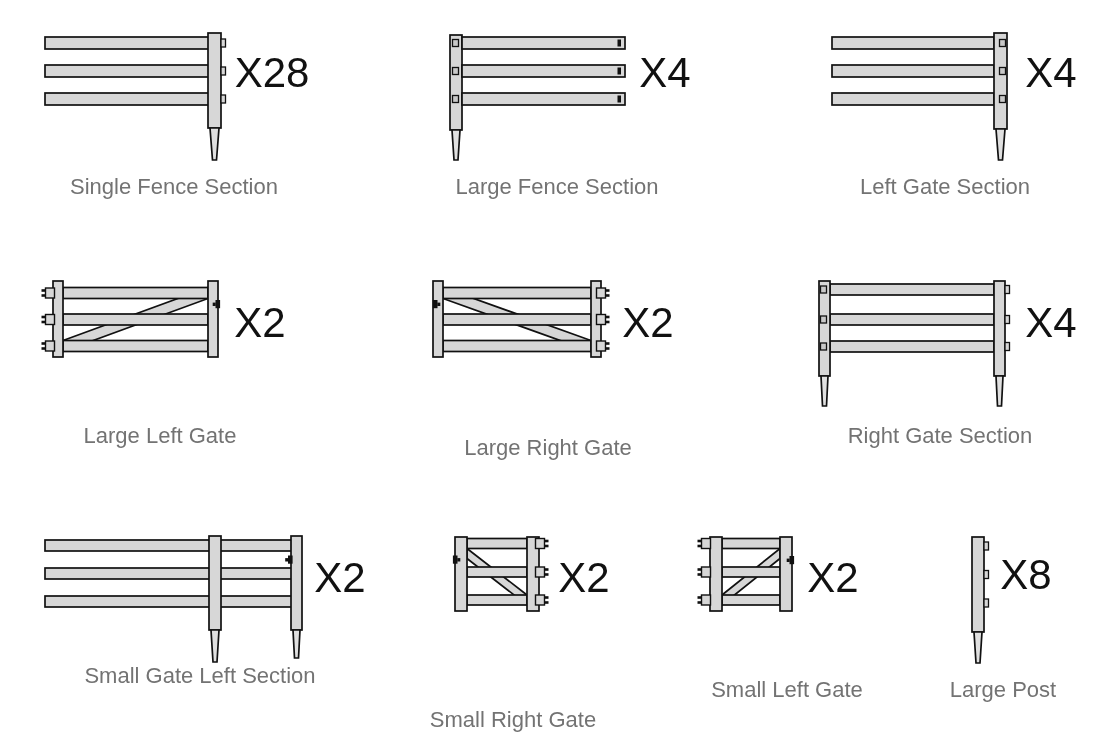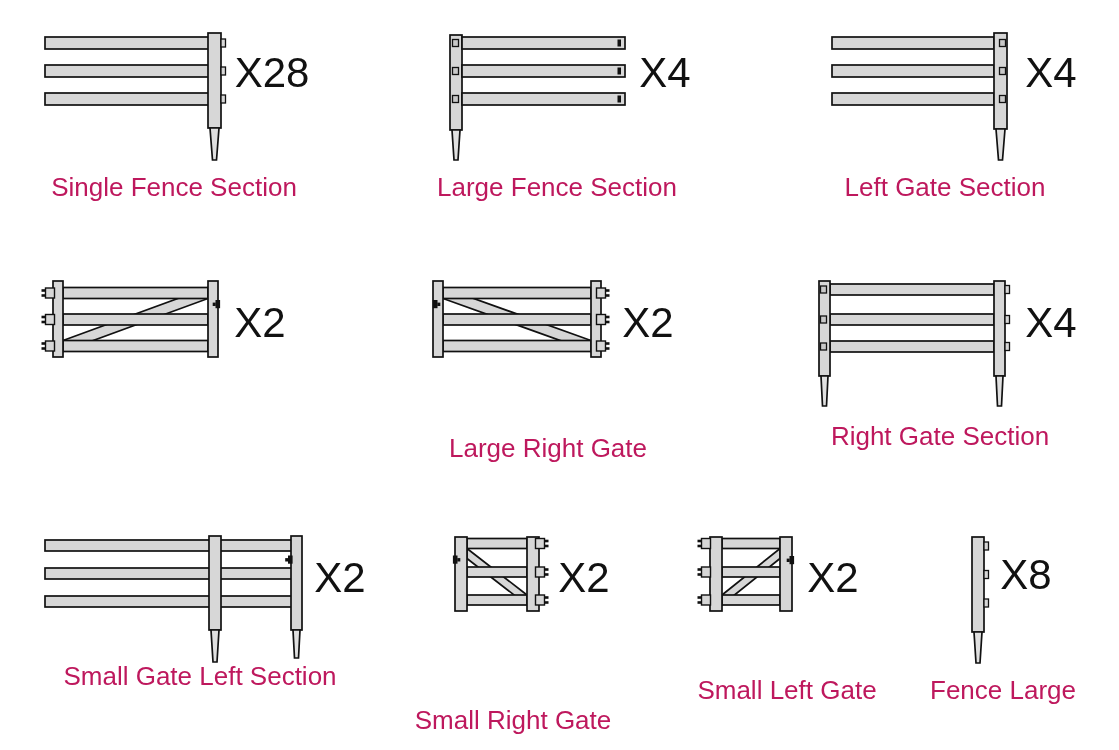--- a/index.html
+++ b/index.html
@@ -7,21 +7,21 @@
     position:relative;width:1119px;height:750px;background:#ffffff;
     font-family:"Liberation Sans","DejaVu Sans",sans-serif;overflow:hidden;
   }
   .sheet svg{position:absolute;left:0;top:0;}
   .qty{
     position:absolute;transform:translate(-50%,-50%);
     font-size:42px;color:#111111;white-space:nowrap;line-height:1;
   }
   .cap{
     position:absolute;transform:translate(-50%,-50%);
-    font-size:26px;color:#be185d;white-space:nowrap;line-height:1.1;
+    font-size:22px;color:#737373;white-space:nowrap;line-height:1.1;
   }
 </style>
 </head>
 <body>
 
 <div class="sheet">
   <svg id="diagram" width="1119" height="750" viewBox="0 0 1119 750">
       <g>
         <rect x="45" y="37" width="165" height="12" fill="#d7d7d7" stroke="#111111" stroke-width="1.7"></rect>
         <rect x="45" y="65" width="165" height="12" fill="#d7d7d7" stroke="#111111" stroke-width="1.7"></rect>
@@ -173,19 +173,20 @@
   <span class="qty" style="left:648px;top:323px">X2</span>
   <span class="qty" style="left:1051px;top:323px">X4</span>
   <span class="qty" style="left:340px;top:578px">X2</span>
   <span class="qty" style="left:584px;top:578px">X2</span>
   <span class="qty" style="left:833px;top:578px">X2</span>
   <span class="qty" style="left:1026px;top:575px">X8</span>
 
   <span class="cap" style="left:174px;top:187px">Single Fence Section</span>
   <span class="cap" style="left:557px;top:187px">Large Fence Section</span>
   <span class="cap" style="left:945px;top:187px">Left Gate Section</span>
+  <span class="cap" style="left:160px;top:436px">Large Left Gate</span>
   <span class="cap" style="left:548px;top:448px">Large Right Gate</span>
   <span class="cap" style="left:940px;top:436px">Right Gate Section</span>
   <span class="cap" style="left:200px;top:676px">Small Gate Left Section</span>
   <span class="cap" style="left:513px;top:720px">Small Right Gate</span>
   <span class="cap" style="left:787px;top:690px">Small Left Gate</span>
-  <span class="cap" style="left:1003px;top:690px">Fence Large</span>
+  <span class="cap" style="left:1003px;top:690px">Large Post</span>
 </div>
 
 </body></html>

